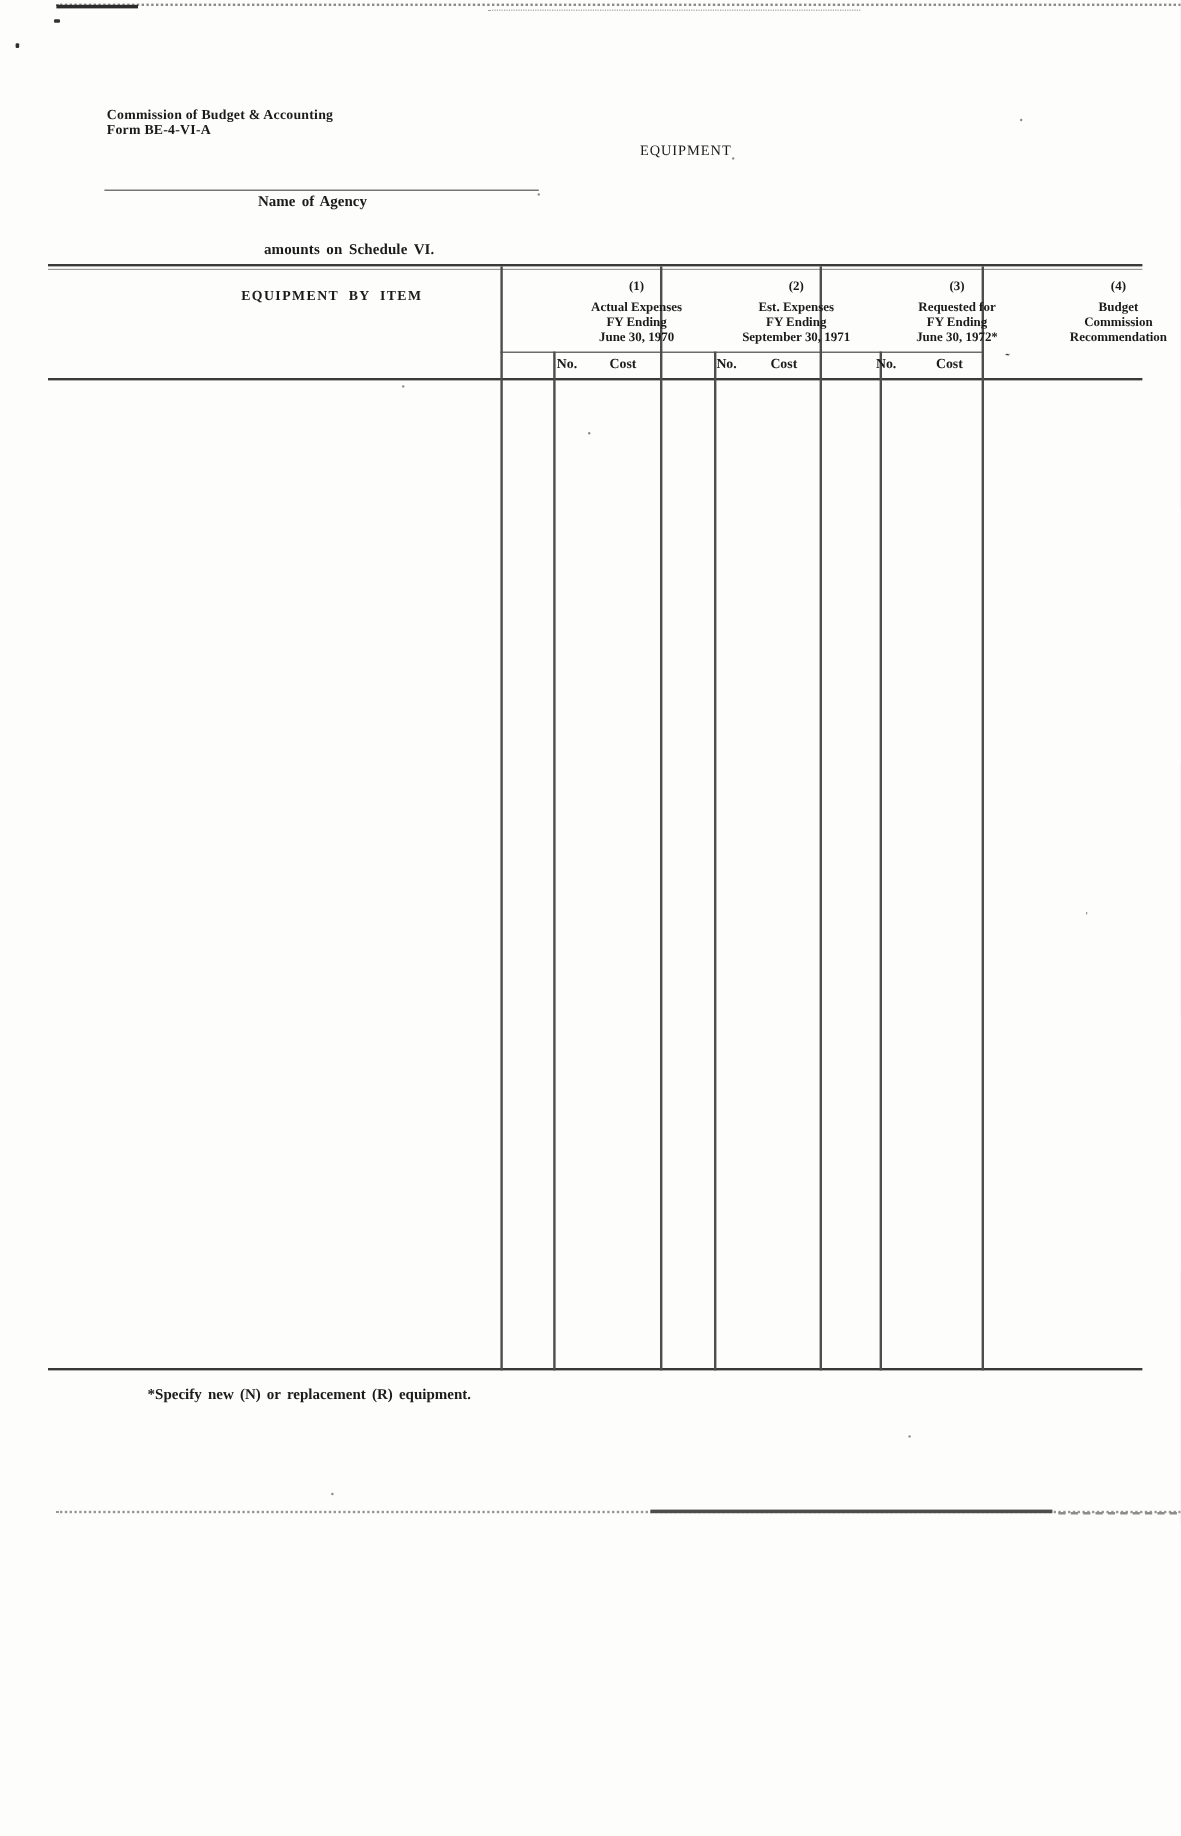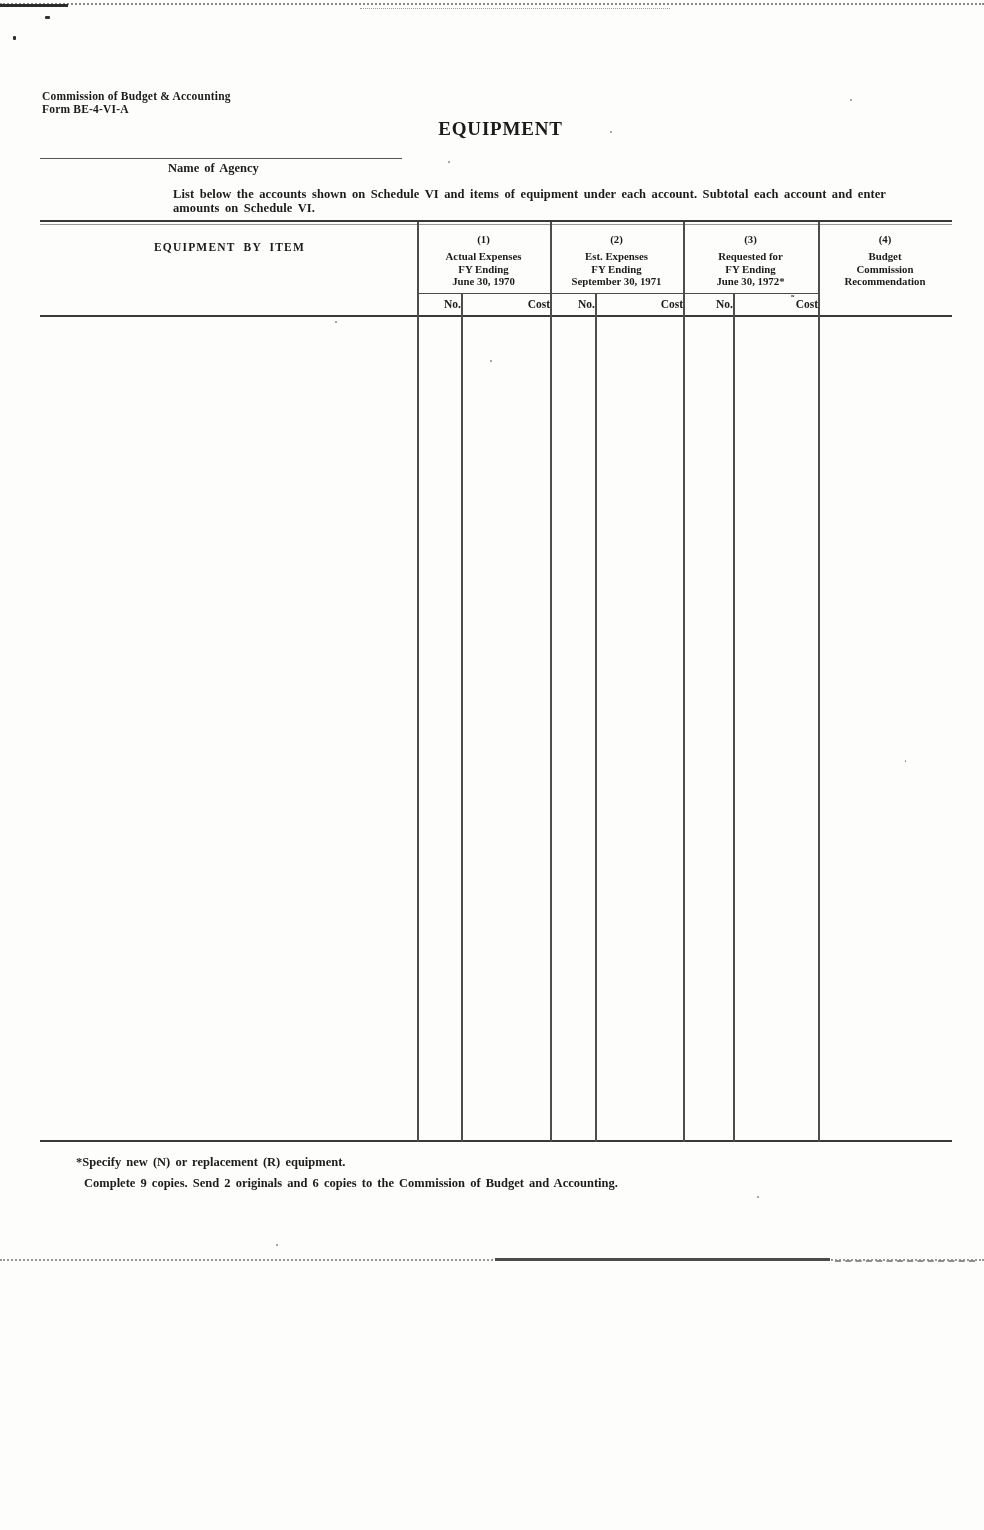--- a/index.html
+++ b/index.html
@@ -1,25 +1,25 @@
 <!DOCTYPE html>
 <html><head>
 <meta charset="utf-8">
 <style>
   html,body { margin:0; padding:0; background:#e8e8e6; }
   .page {
     position:relative; width:984px; height:1530px;
     margin:0 auto; background:#fdfdfc; overflow:hidden;
     font-family:"Liberation Serif", serif; color:#1b1b1b;
   }
-  .abs { position:absolute; white-space:nowrap; }
+  .abs { position:absolute; white-space:nowrap;margin-left:47px; }
   
   .issuer { left:42px; top:90px; font-size:11.5px; line-height:12.5px; font-weight:bold; letter-spacing:0.2px; }
   .title   { left:300px; top:91px;  width:385px; text-align:center; font-size:14px;  font-weight:bold; letter-spacing:0.8px; word-spacing:3px; }
-  .subtitle{ left:308px; top:118px; width:385px; text-align:center; font-size:19px; font-weight:bold; letter-spacing:0.8px; }
+  .subtitle{ left:332px; top:118px; width:385px; text-align:center; font-size:12px; font-weight:normal; letter-spacing:0.8px; }
   
   .agency-underline { left:40px; top:158px; width:362px; height:1px; background:#555; }
   .agency-label { left:168px; top:161px; font-size:12.5px; font-weight:bold; word-spacing:2px; }
   
   .instr { font-size:12.5px; font-weight:bold; word-spacing:2.2px; letter-spacing:0.1px; }
   .instr1 { left:173px; top:187px; }
   .instr2 { left:173px; top:201px; }
   
   .hline, .vline { position:absolute; }
   .l-top1 { left:40px; top:220px; width:912px; height:2px; background:#3a3a3a; }
@@ -31,21 +31,21 @@
   .v-full { top:222px; height:920px; }
   .v-sub  { top:293px; height:849px; }
   .vx1 { left:417px; } .vx2 { left:550px; } .vx3 { left:683px; } .vx4 { left:818px; }
   .vs1 { left:461px; } .vs2 { left:595px; } .vs3 { left:733px; }
   
   .item-header { left:42px; top:241px; width:375px; text-align:center; font-size:11.5px; font-weight:bold; letter-spacing:1.2px; word-spacing:4px; }
   .colhead { top:233px; text-align:center; font-size:10.8px; line-height:12.3px; font-weight:bold; white-space:nowrap; }
   .colhead .colnum { margin-bottom:5px; }
   .ch1 { left:417px; width:133px; } .ch2 { left:550px; width:133px; }
   .ch3 { left:683px; width:135px; } .ch4 { left:818px; width:134px; }
-  .subhead { top:298px; height:16px; text-align:right; font-size:11.5px; font-weight:bold; }
+  .subhead { top:298px; height:16px; text-align:left; font-size:11.5px; font-weight:bold; }
   .sh-no1 { left:417px; width:44px; } .sh-c1 { left:461px; width:89px; }
   .sh-no2 { left:550px; width:45px; } .sh-c2 { left:595px; width:88px; }
   .sh-no3 { left:683px; width:50px; } .sh-c3 { left:733px; width:85px; }
   .cost-mark { left:791px; top:294px; font-size:10px; color:#2a2a2a; font-weight:bold; }
   
   .table-body { left:42px; top:317px; width:910px; height:823px; }
   
   .fn { font-size:12.5px; font-weight:bold; word-spacing:2px; }
   .fn1 { left:76px; top:1155px; }
   .fn2 { left:84px; top:1176px; }
@@ -90,21 +90,20 @@
   <div class="abs issuer">
     <div>Commission of Budget &amp; Accounting</div>
     <div>Form BE-4-VI-A</div>
   </div>
 
   <div class="abs subtitle">EQUIPMENT</div>
 
   <div class="abs agency-underline"></div>
   <div class="abs agency-label">Name of Agency</div>
 
-  <div class="abs instr instr1">List below the accounts shown on Schedule VI and items of equipment under each account.  Subtotal each account and enter</div>
   <div class="abs instr instr2">amounts on Schedule VI.</div>
 
   <div class="hline l-top1"></div>
   <div class="hline l-top2"></div>
   <div class="hline l-mid"></div>
   <div class="hline l-hb"></div>
   <div class="hline l-bot"></div>
   <div class="vline v v-full vx1"></div>
   <div class="vline v v-full vx2"></div>
   <div class="vline v v-full vx3"></div>
@@ -147,19 +146,18 @@
   <div class="abs subhead sh-c1">Cost</div>
   <div class="abs subhead sh-no2">No.</div>
   <div class="abs subhead sh-c2">Cost</div>
   <div class="abs subhead sh-no3">No.</div>
   <div class="abs subhead sh-c3">Cost</div>
   <span class="abs cost-mark">˜</span>
 
   <div class="abs table-body"></div>
 
   <div class="abs fn fn1">*Specify new (N) or replacement (R) equipment.</div>
-  <div class="abs fn fn2">Complete 9 copies.  Send 2 originals and 6 copies to the Commission of Budget and Accounting.</div>
 
   <div class="abs scan-bottom"></div>
   <div class="abs scan-bottom-dark"></div>
   <div class="abs scan-bottom-dash"></div>
 
 </div>
 
 </body></html>

